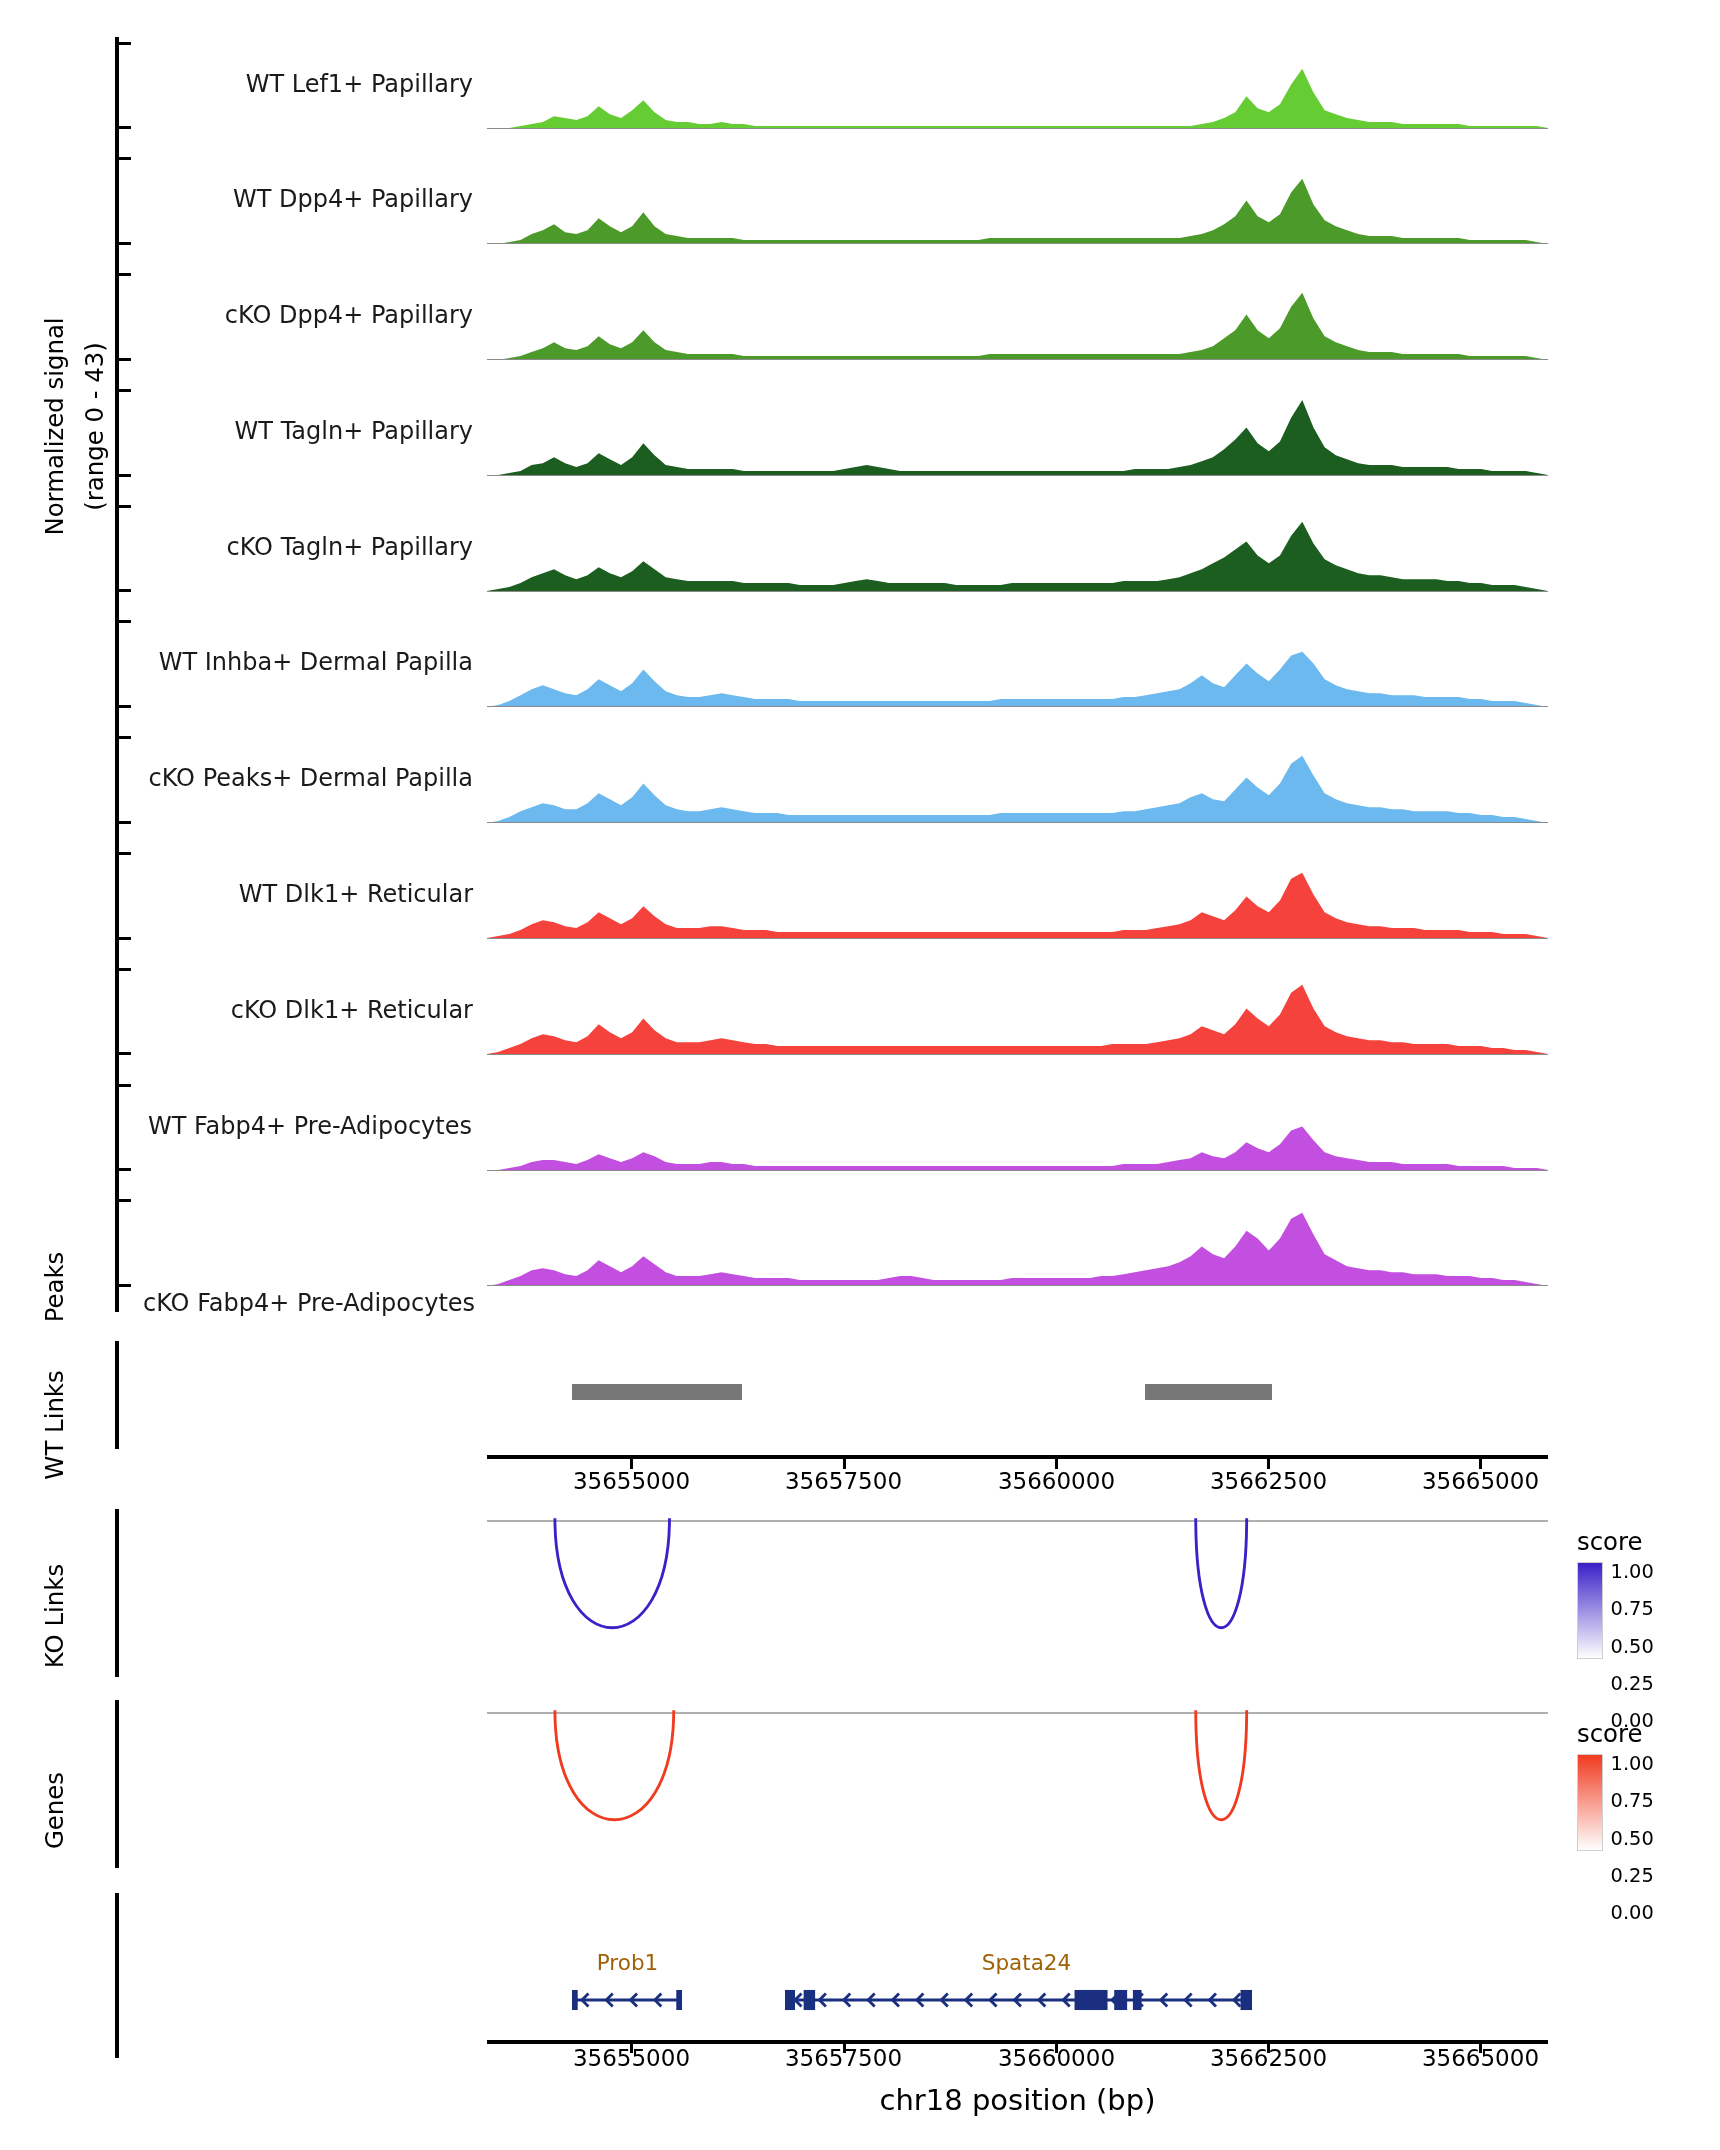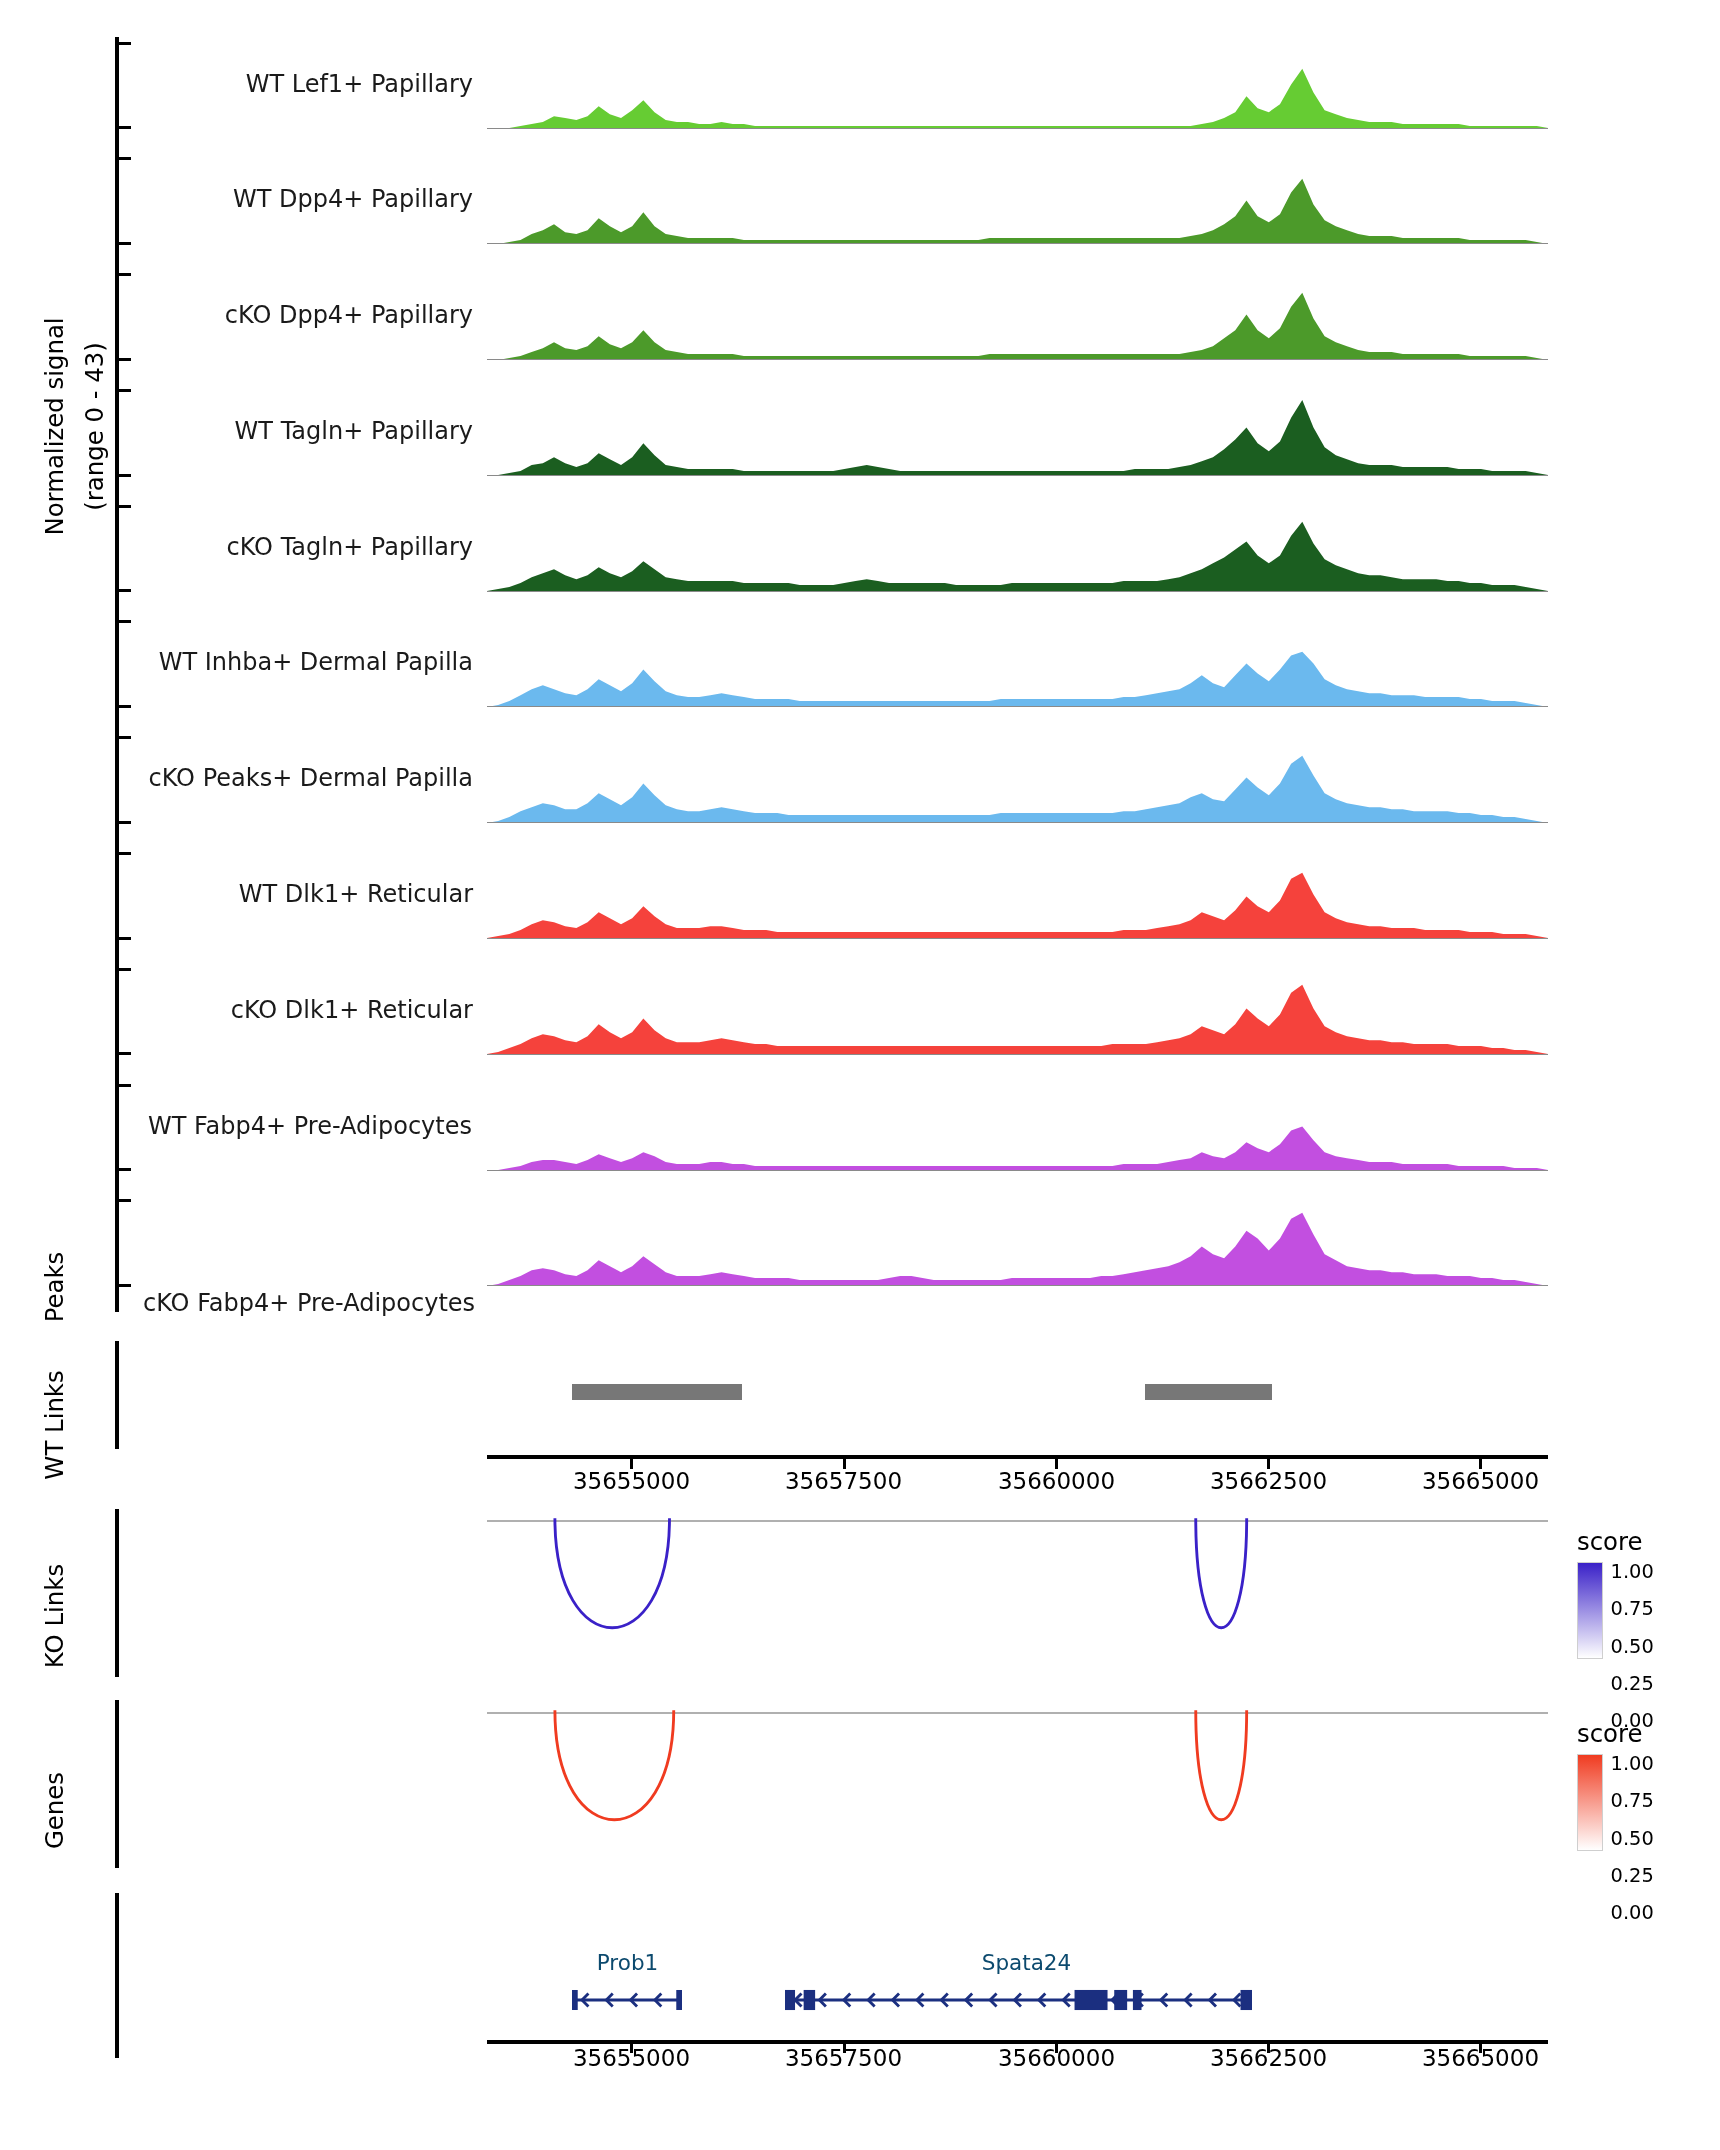--- a/index.html
+++ b/index.html
@@ -134,21 +134,21 @@
     gap: 18px;
   }
   .legend-ticks span { display: block; }
 
   
   .gene-name {
     position: absolute;
     font-size: 21.5px;
     white-space: nowrap;
     text-align: center;
-    color: #0c4a6e;
+    color: #a16207;
   }
 </style>
 </head>
 <body>
 
 <div class="page">
 
   <div class="ylabel" style="left:40px; top:803px; width:753px;">
     <span>Normalized signal</span>
   </div>
@@ -364,15 +364,18 @@
       <div class="xtlabel" style="left: 524px; width: 215px; top: 2045px;">35655000</div>
       <div class="xtick" style="left: 843px; top: 2043px;"></div>
       <div class="xtlabel" style="left: 736px; width: 215px; top: 2045px;">35657500</div>
       <div class="xtick" style="left: 1055px; top: 2043px;"></div>
       <div class="xtlabel" style="left: 949px; width: 215px; top: 2045px;">35660000</div>
       <div class="xtick" style="left: 1267px; top: 2043px;"></div>
       <div class="xtlabel" style="left: 1161px; width: 215px; top: 2045px;">35662500</div>
       <div class="xtick" style="left: 1479px; top: 2043px;"></div>
       <div class="xtlabel" style="left: 1373px; width: 215px; top: 2045px;">35665000</div>
     </div>
+  <div class="xtitle" style="left:487px; top:2083px; width:1061px;">
+    <span>chr18 position (bp)</span>
+  </div>
 
 </div>
 
 
 </body></html>

